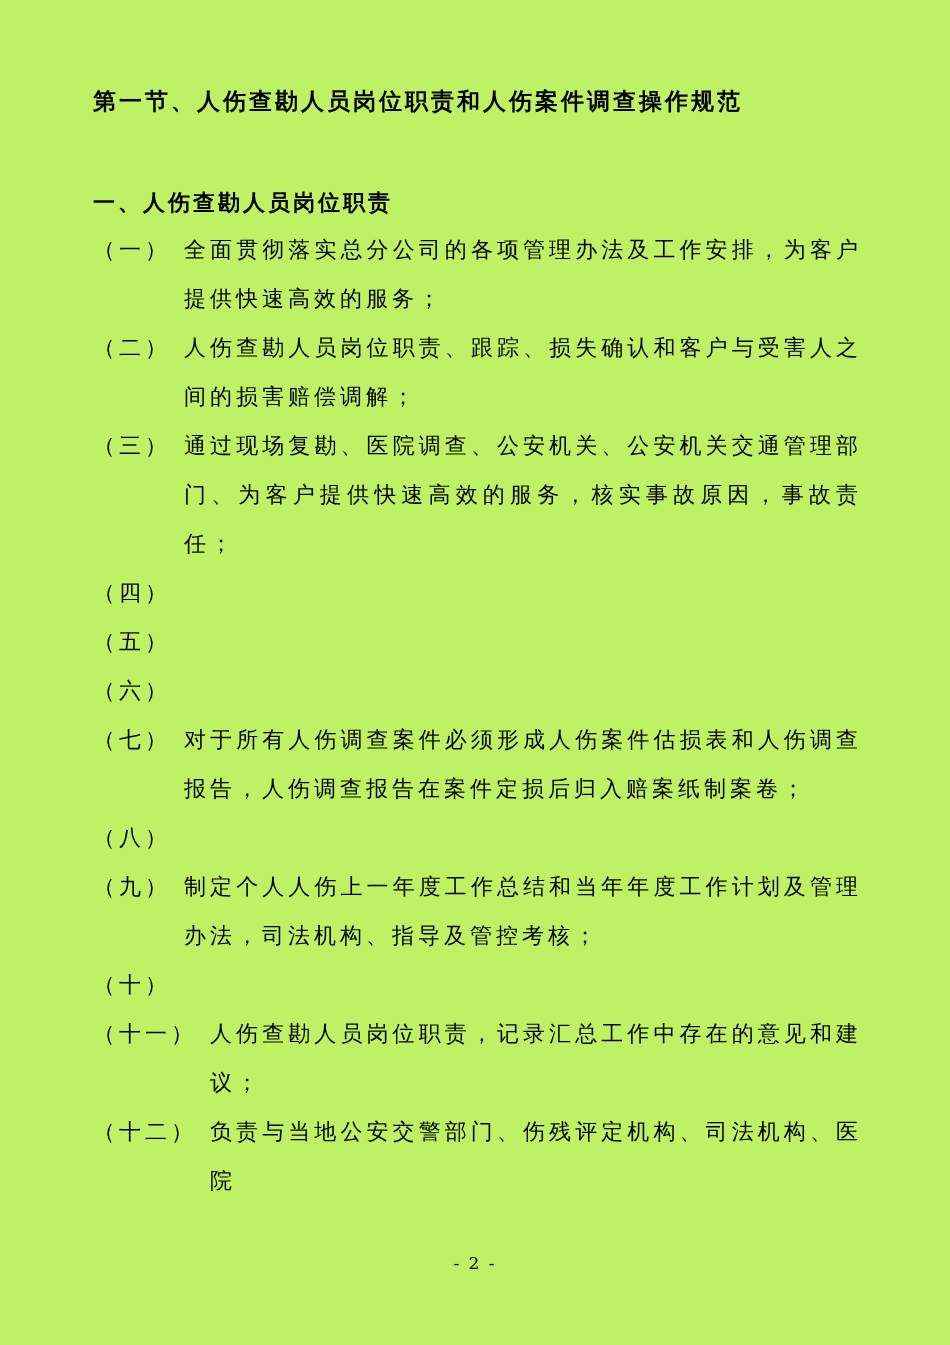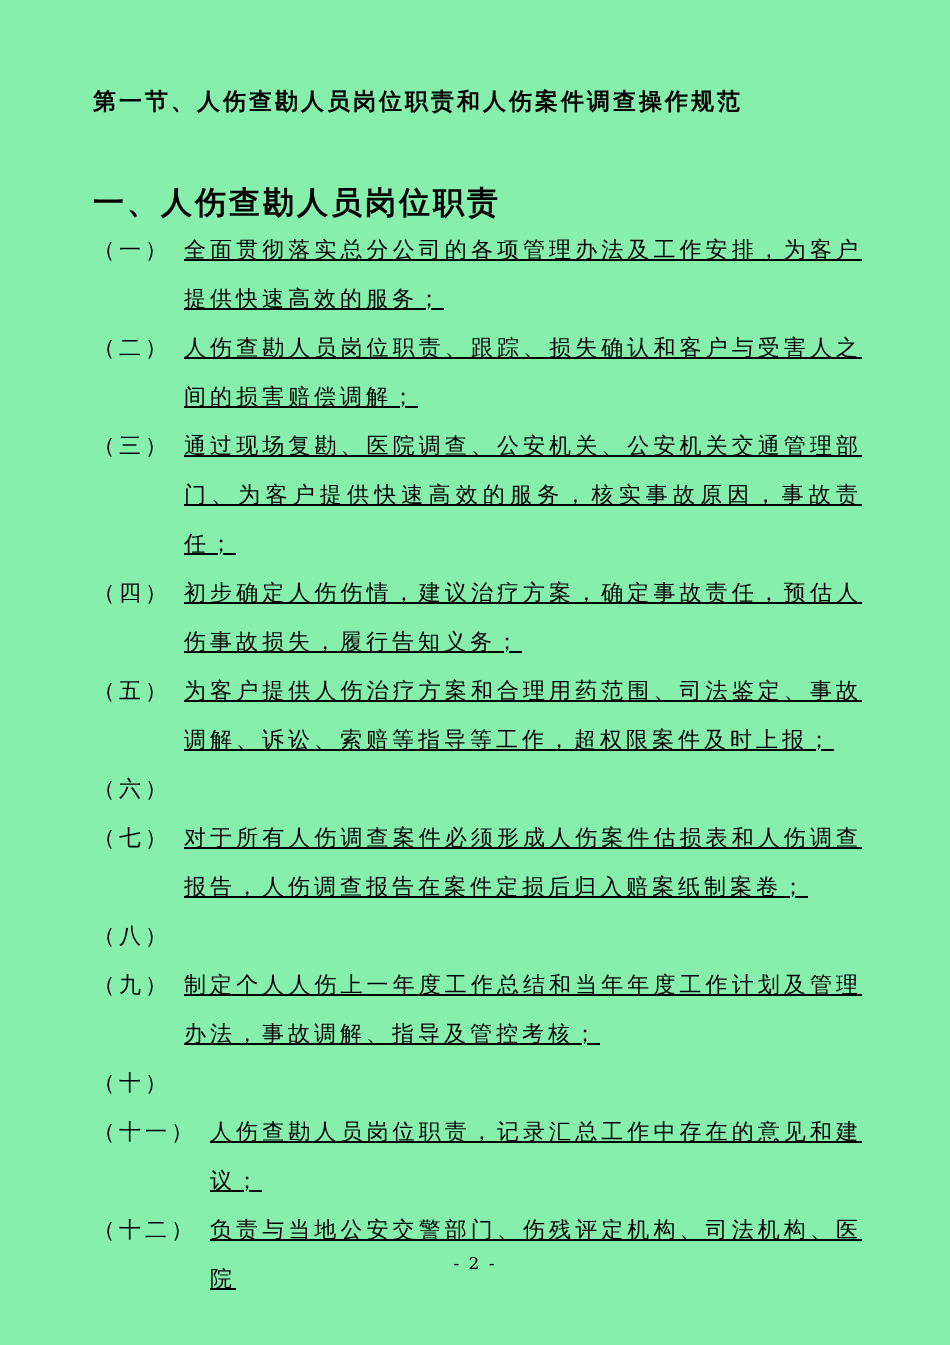--- a/index.html
+++ b/index.html
@@ -6,36 +6,36 @@
     margin: 0;
     padding: 0;
     background: #ffffff;
   }
   .doc-page {
     position: relative;
     width: 950px;
     height: 1345px;
     margin: 0 auto;
     box-sizing: border-box;
-    background: #86efac;
+    background: #bef264;
     color: #000000;
     font-family: "DejaVu Serif", "Liberation Serif", serif;
     padding: 76px 88px 0 93px;
     overflow: hidden;
   }
   .doc-title {
     margin: 0;
     font-size: 23px;
     font-weight: bold;
     letter-spacing: 3px;
     line-height: 49px;
   }
   .section-heading {
     margin: 54px 0 0 0;
-    font-size: 31px;
+    font-size: 22px;
     font-weight: bold;
     letter-spacing: 3px;
     line-height: 46px;
   }
   .item-list {
     margin: 0;
     padding: 0;
   }
   .item {
     display: flex;
@@ -45,21 +45,20 @@
     letter-spacing: 4px;
   }
   .item-num {
     flex: 0 0 auto;
     white-space: nowrap;
     margin-right: 13px;
   }
   .item-text {
     flex: 1 1 auto;
     text-align: justify;
-    text-decoration: underline;
   }
   .page-footer {
     position: absolute;
     left: 0;
     bottom: 72px;
     width: 100%;
     text-align: center;
     font-size: 17px;
     letter-spacing: 2px;
   }
@@ -81,39 +80,37 @@
       <div class="item">
         <span class="item-num">（二）</span>
         <span class="item-text">人伤查勘人员岗位职责、跟踪、损失确认和客户与受害人之间的损害赔偿调解；</span>
       </div>
       <div class="item">
         <span class="item-num">（三）</span>
         <span class="item-text">通过现场复勘、医院调查、公安机关、公安机关交通管理部门、为客户提供快速高效的服务，核实事故原因，事故责任；</span>
       </div>
       <div class="item">
         <span class="item-num">（四）</span>
-        <span class="item-text">初步确定人伤伤情，建议治疗方案，确定事故责任，预估人伤事故损失，履行告知义务；</span>
       </div>
       <div class="item">
         <span class="item-num">（五）</span>
-        <span class="item-text">为客户提供人伤治疗方案和合理用药范围、司法鉴定、事故调解、诉讼、索赔等指导等工作，超权限案件及时上报；</span>
       </div>
       <div class="item">
         <span class="item-num">（六）</span>
       </div>
       <div class="item">
         <span class="item-num">（七）</span>
         <span class="item-text">对于所有人伤调查案件必须形成人伤案件估损表和人伤调查报告，人伤调查报告在案件定损后归入赔案纸制案卷；</span>
       </div>
       <div class="item">
         <span class="item-num">（八）</span>
       </div>
       <div class="item">
         <span class="item-num">（九）</span>
-        <span class="item-text">制定个人人伤上一年度工作总结和当年年度工作计划及管理办法，事故调解、指导及管控考核；</span>
+        <span class="item-text">制定个人人伤上一年度工作总结和当年年度工作计划及管理办法，司法机构、指导及管控考核；</span>
       </div>
       <div class="item">
         <span class="item-num">（十）</span>
       </div>
       <div class="item">
         <span class="item-num">（十一）</span>
         <span class="item-text">人伤查勘人员岗位职责，记录汇总工作中存在的意见和建议；</span>
       </div>
       <div class="item">
         <span class="item-num">（十二）</span>

